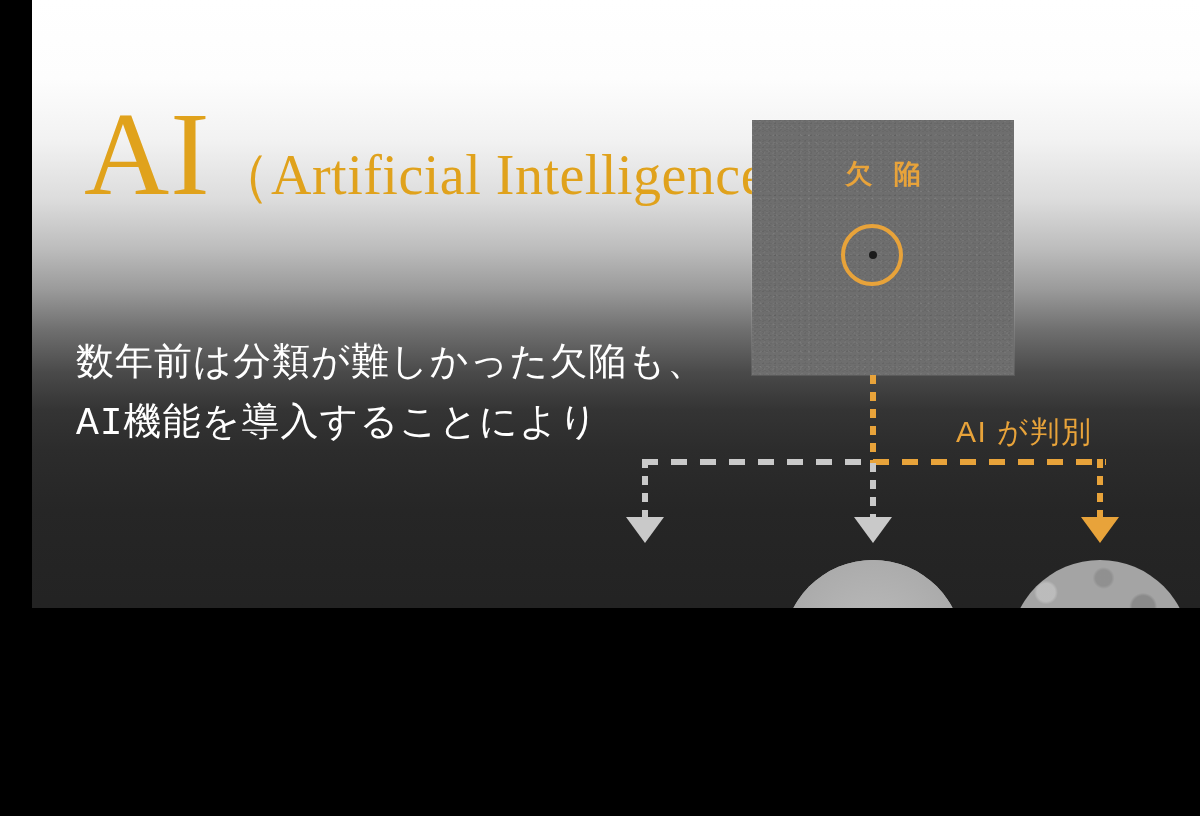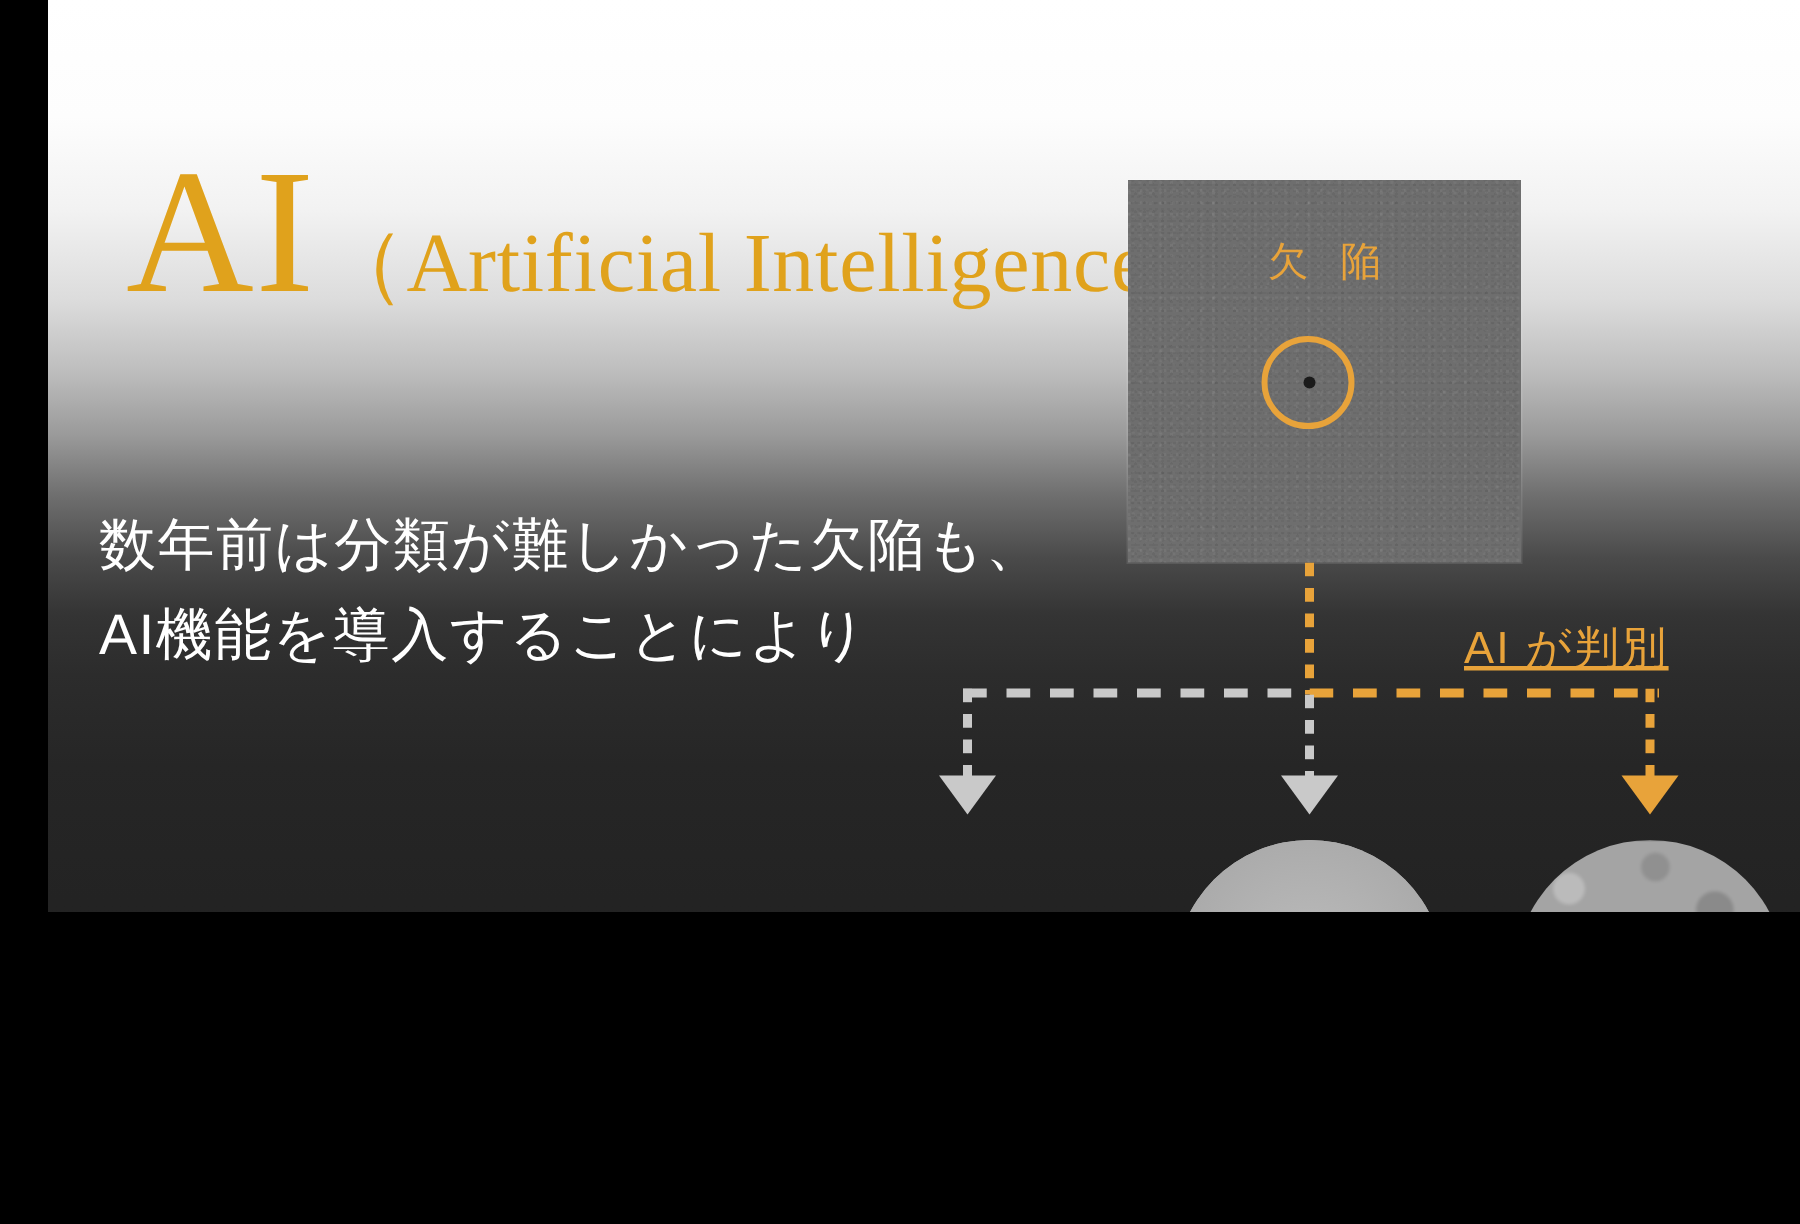--- a/index.html
+++ b/index.html
@@ -51,24 +51,24 @@
     font-size: 56px;
     line-height: 1;
     color: #e0a21c;
     margin-left: 4px;
     letter-spacing: 0.5px;
   }
 
   
   .body-text {
     position: absolute;
-    left: 34px;
+    left: 44px;
     top: 334px;
     color: #ffffff;
-    font-family: Liberation Sans, sans-serif;
+    font-family: Liberation Mono, monospace;
     font-size: 38px;
     line-height: 60px;
     letter-spacing: 1px;
     white-space: nowrap;
   }
   .body-text div { height: 60px; }
 
   
   .defect-panel {
     position: absolute;
@@ -91,20 +91,21 @@
     position: absolute;
     left: 0;
     top: 36px;
     width: 100%;
     text-align: center;
     color: #e8a33a;
     font-size: 27px;
     letter-spacing: 7px;
     text-indent: 7px;
     font-family: "Liberation Sans", sans-serif;
+    font-weight: bold;
   }
   .defect-circle {
     position: absolute;
     left: 89px;
     top: 104px;
     width: 62px;
     height: 62px;
     border: 4px solid #e8a33a;
     border-radius: 50%;
     box-sizing: border-box;
@@ -185,28 +186,27 @@
     width: 0;
     height: 0;
     border-left: 19px solid transparent;
     border-right: 19px solid transparent;
   }
   .arrow-gray { border-top: 26px solid #c9c9c9; }
   .arrow-orange { border-top: 26px solid #e8a33a; }
 
   .ai-judge-label {
     position: absolute;
-    left: 944px;
+    left: 924px;
     top: 412px;
     color: #e8a33a;
     font-size: 30px;
     letter-spacing: 1.5px;
     font-family: "Liberation Sans", sans-serif;
     white-space: nowrap;
-    text-decoration: underline;
   }
 
   
   .result {
     position: absolute;
     width: 180px;
     height: 180px;
     border-radius: 50%;
     overflow: hidden;
   }

